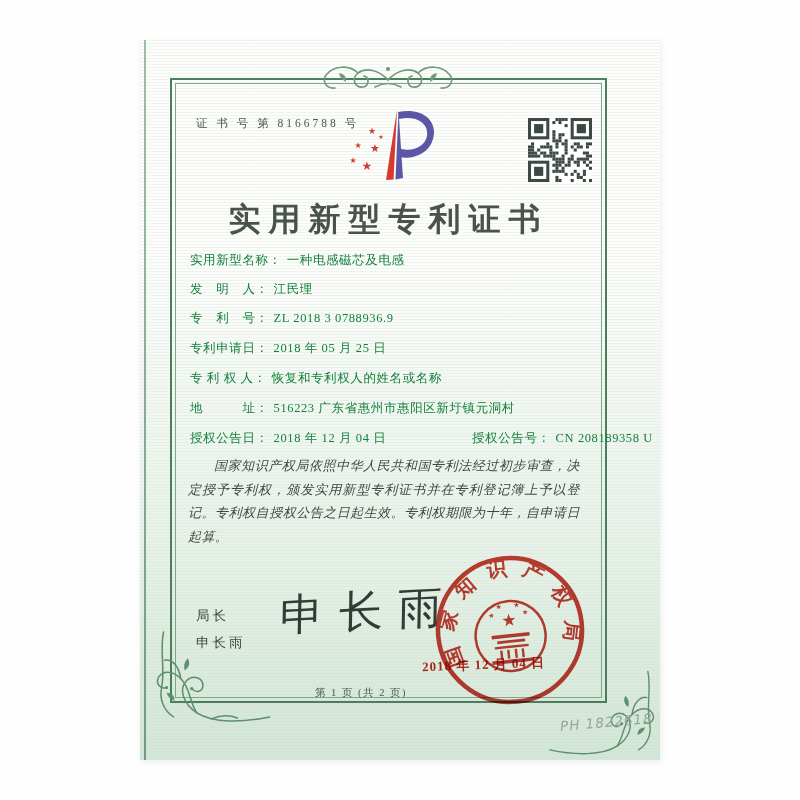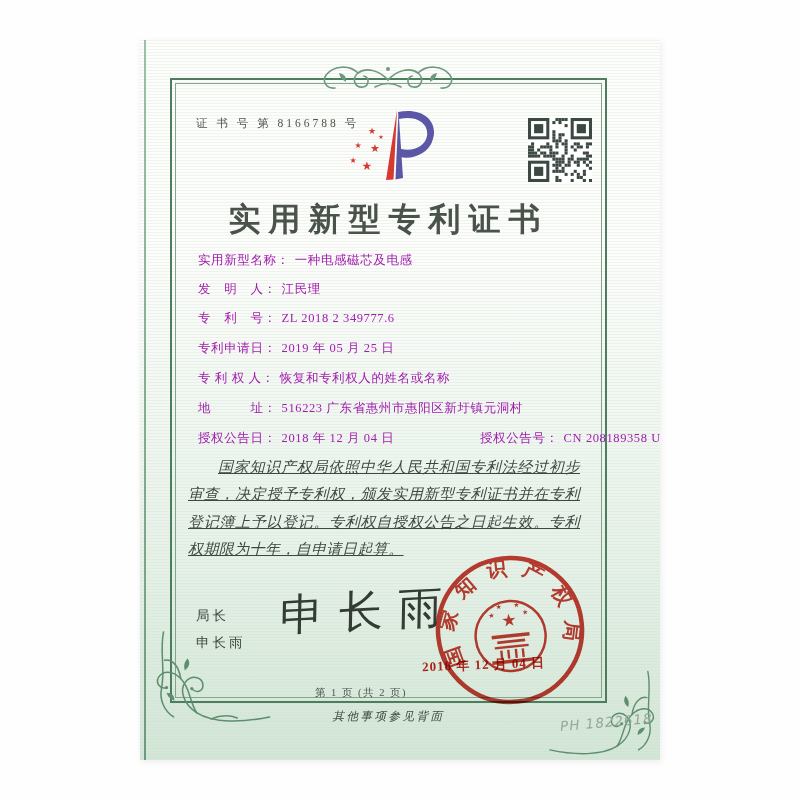--- a/index.html
+++ b/index.html
@@ -18,26 +18,26 @@
   .frame{position:absolute;left:35px;top:43px;width:427px;height:615px;box-sizing:border-box;
     border:1px solid #7fa68c;outline:2px solid var(--frame_green,#4e7d5e);outline-offset:3px;z-index:1;}
   .crest{position:absolute;left:173px;top:21px;width:150px;height:36px;z-index:3;color:#6d9a7c;}
   .flourish-bl{position:absolute;left:10px;top:590px;width:122px;height:96px;z-index:3;color:#5d8e6e;}
   .flourish-br{position:absolute;left:408px;top:628px;width:112px;height:92px;z-index:3;color:#5d8e6e;}
   .certno{position:absolute;left:56px;top:76px;font-size:11.5px;letter-spacing:3px;color:#4b544d;z-index:2;}
   .logo{position:absolute;left:205px;top:66px;width:92px;height:82px;z-index:2;}
   .qr{position:absolute;left:388px;top:78px;width:64px;height:64px;z-index:2;}
   .title{position:absolute;left:35px;top:158px;width:427px;text-align:center;font-size:32px;
     font-weight:bold;letter-spacing:8px;color:#4a524c;z-index:2;}
-  .frow{position:absolute;left:58px;font-size:12.5px;color:#a21caf;letter-spacing:0.6px;
+  .frow{position:absolute;left:50px;font-size:12.5px;color:#15803d;letter-spacing:0.6px;
     white-space:nowrap;z-index:2;}
   .flabel{display:inline-block;margin-right:5px;}
   .grant-right{position:absolute;left:250px;top:0;margin-left:32px;}
-  .paras{position:absolute;left:48px;top:414px;width:392px;font-size:15px;line-height:1.82;
-    color:#3e473f;text-align:justify;font-style:italic;letter-spacing:0.4px;z-index:2;text-decoration:underline;}
+  .paras{position:absolute;left:48px;top:414px;width:392px;font-size:13px;line-height:1.82;
+    color:#3e473f;text-align:justify;font-style:italic;letter-spacing:0.4px;z-index:2;}
   .paras p{margin:0;text-indent:2em;}
   .sig-block{position:absolute;left:56px;top:562px;font-size:13.5px;color:#3c463f;
     letter-spacing:3px;line-height:2.0;z-index:2;font-style:normal;}
   .autograph{position:absolute;left:140px;top:542px;font-size:44px;color:#333b35;letter-spacing:15px;
     transform:rotate(-3deg) skewX(-4deg);z-index:4;white-space:nowrap;}
   .seal{position:absolute;left:290px;top:510px;width:160px;height:160px;z-index:5;
     mix-blend-mode:multiply;opacity:0.9;}
   .seal-date{position:absolute;left:282px;top:616px;font-size:13px;color:var(--seal_red,#c5291d);
     letter-spacing:1px;font-weight:bold;transform:rotate(-2deg);z-index:6;mix-blend-mode:multiply;white-space:nowrap;}
   .page-no{position:absolute;left:35px;top:646px;width:372px;text-align:center;font-size:10.5px;
@@ -216,24 +216,24 @@
 
     <div class="title">实用新型专利证书</div>
 
     <div class="frow" style="top:212px">
       <span class="flabel">实用新型名称：</span><span class="fvalue">一种电感磁芯及电感</span>
     </div>
     <div class="frow" style="top:241px">
       <span class="flabel">发　明　人：</span><span class="fvalue">江民理</span>
     </div>
     <div class="frow" style="top:270px">
-      <span class="flabel">专　利　号：</span><span class="fvalue">ZL 2018 2 349777.6</span>
+      <span class="flabel">专　利　号：</span><span class="fvalue">ZL 2018 3 0788936.9</span>
     </div>
     <div class="frow" style="top:300px">
-      <span class="flabel">专利申请日：</span><span class="fvalue">2019 年 05 月 25 日</span>
+      <span class="flabel">专利申请日：</span><span class="fvalue">2018 年 05 月 25 日</span>
     </div>
     <div class="frow" style="top:330px">
       <span class="flabel">专 利 权 人：</span><span class="fvalue">恢复和专利权人的姓名或名称</span>
     </div>
     <div class="frow" style="top:360px">
       <span class="flabel">地　　　址：</span><span class="fvalue">516223 广东省惠州市惠阳区新圩镇元洞村</span>
     </div>
     <div class="frow" style="top:390px;width:400px">
       <span class="flabel">授权公告日：</span><span class="fvalue">2018 年 12 月 04 日</span>
       <span class="grant-right"><span class="flabel">授权公告号：</span><span class="fvalue">CN 208189358 U</span></span>
@@ -270,21 +270,20 @@
           <rect x="75" y="99.5" width="2.4" height="9"></rect>
           <rect x="82.6" y="99.5" width="2.4" height="9"></rect>
           <rect x="89.6" y="99.5" width="2.4" height="9"></rect>
           <rect x="59" y="109.5" width="42" height="3.5"></rect>
         </g>
       </g>
     </svg>
     <div class="seal-date">2018 年 12 月 04 日</div>
 
     <div class="page-no">第 1 页 (共 2 页)</div>
-    <div class="back-note">其他事项参见背面</div>
     <div class="pencil">PH 1822618</div>
 
     <svg class="flourish-bl" viewBox="0 0 120 95">
       <g fill="none" stroke="currentColor" stroke-width="1.5" stroke-linecap="round">
         <path d="M118,86 C90,92 62,92 46,82 C32,73 28,58 36,50 C42,44 52,47 52,55 C52,61 45,63 41,58"></path>
         <path d="M46,82 C38,70 40,58 30,48 C22,40 12,40 8,47 C5,53 10,59 16,57"></path>
         <path d="M30,48 C28,34 20,28 14,30"></path>
         <path d="M13,2 C9,22 15,38 11,58 C9,68 13,80 23,86"></path>
         <path d="M60,88 C70,84 78,84 86,87"></path>
       </g>

